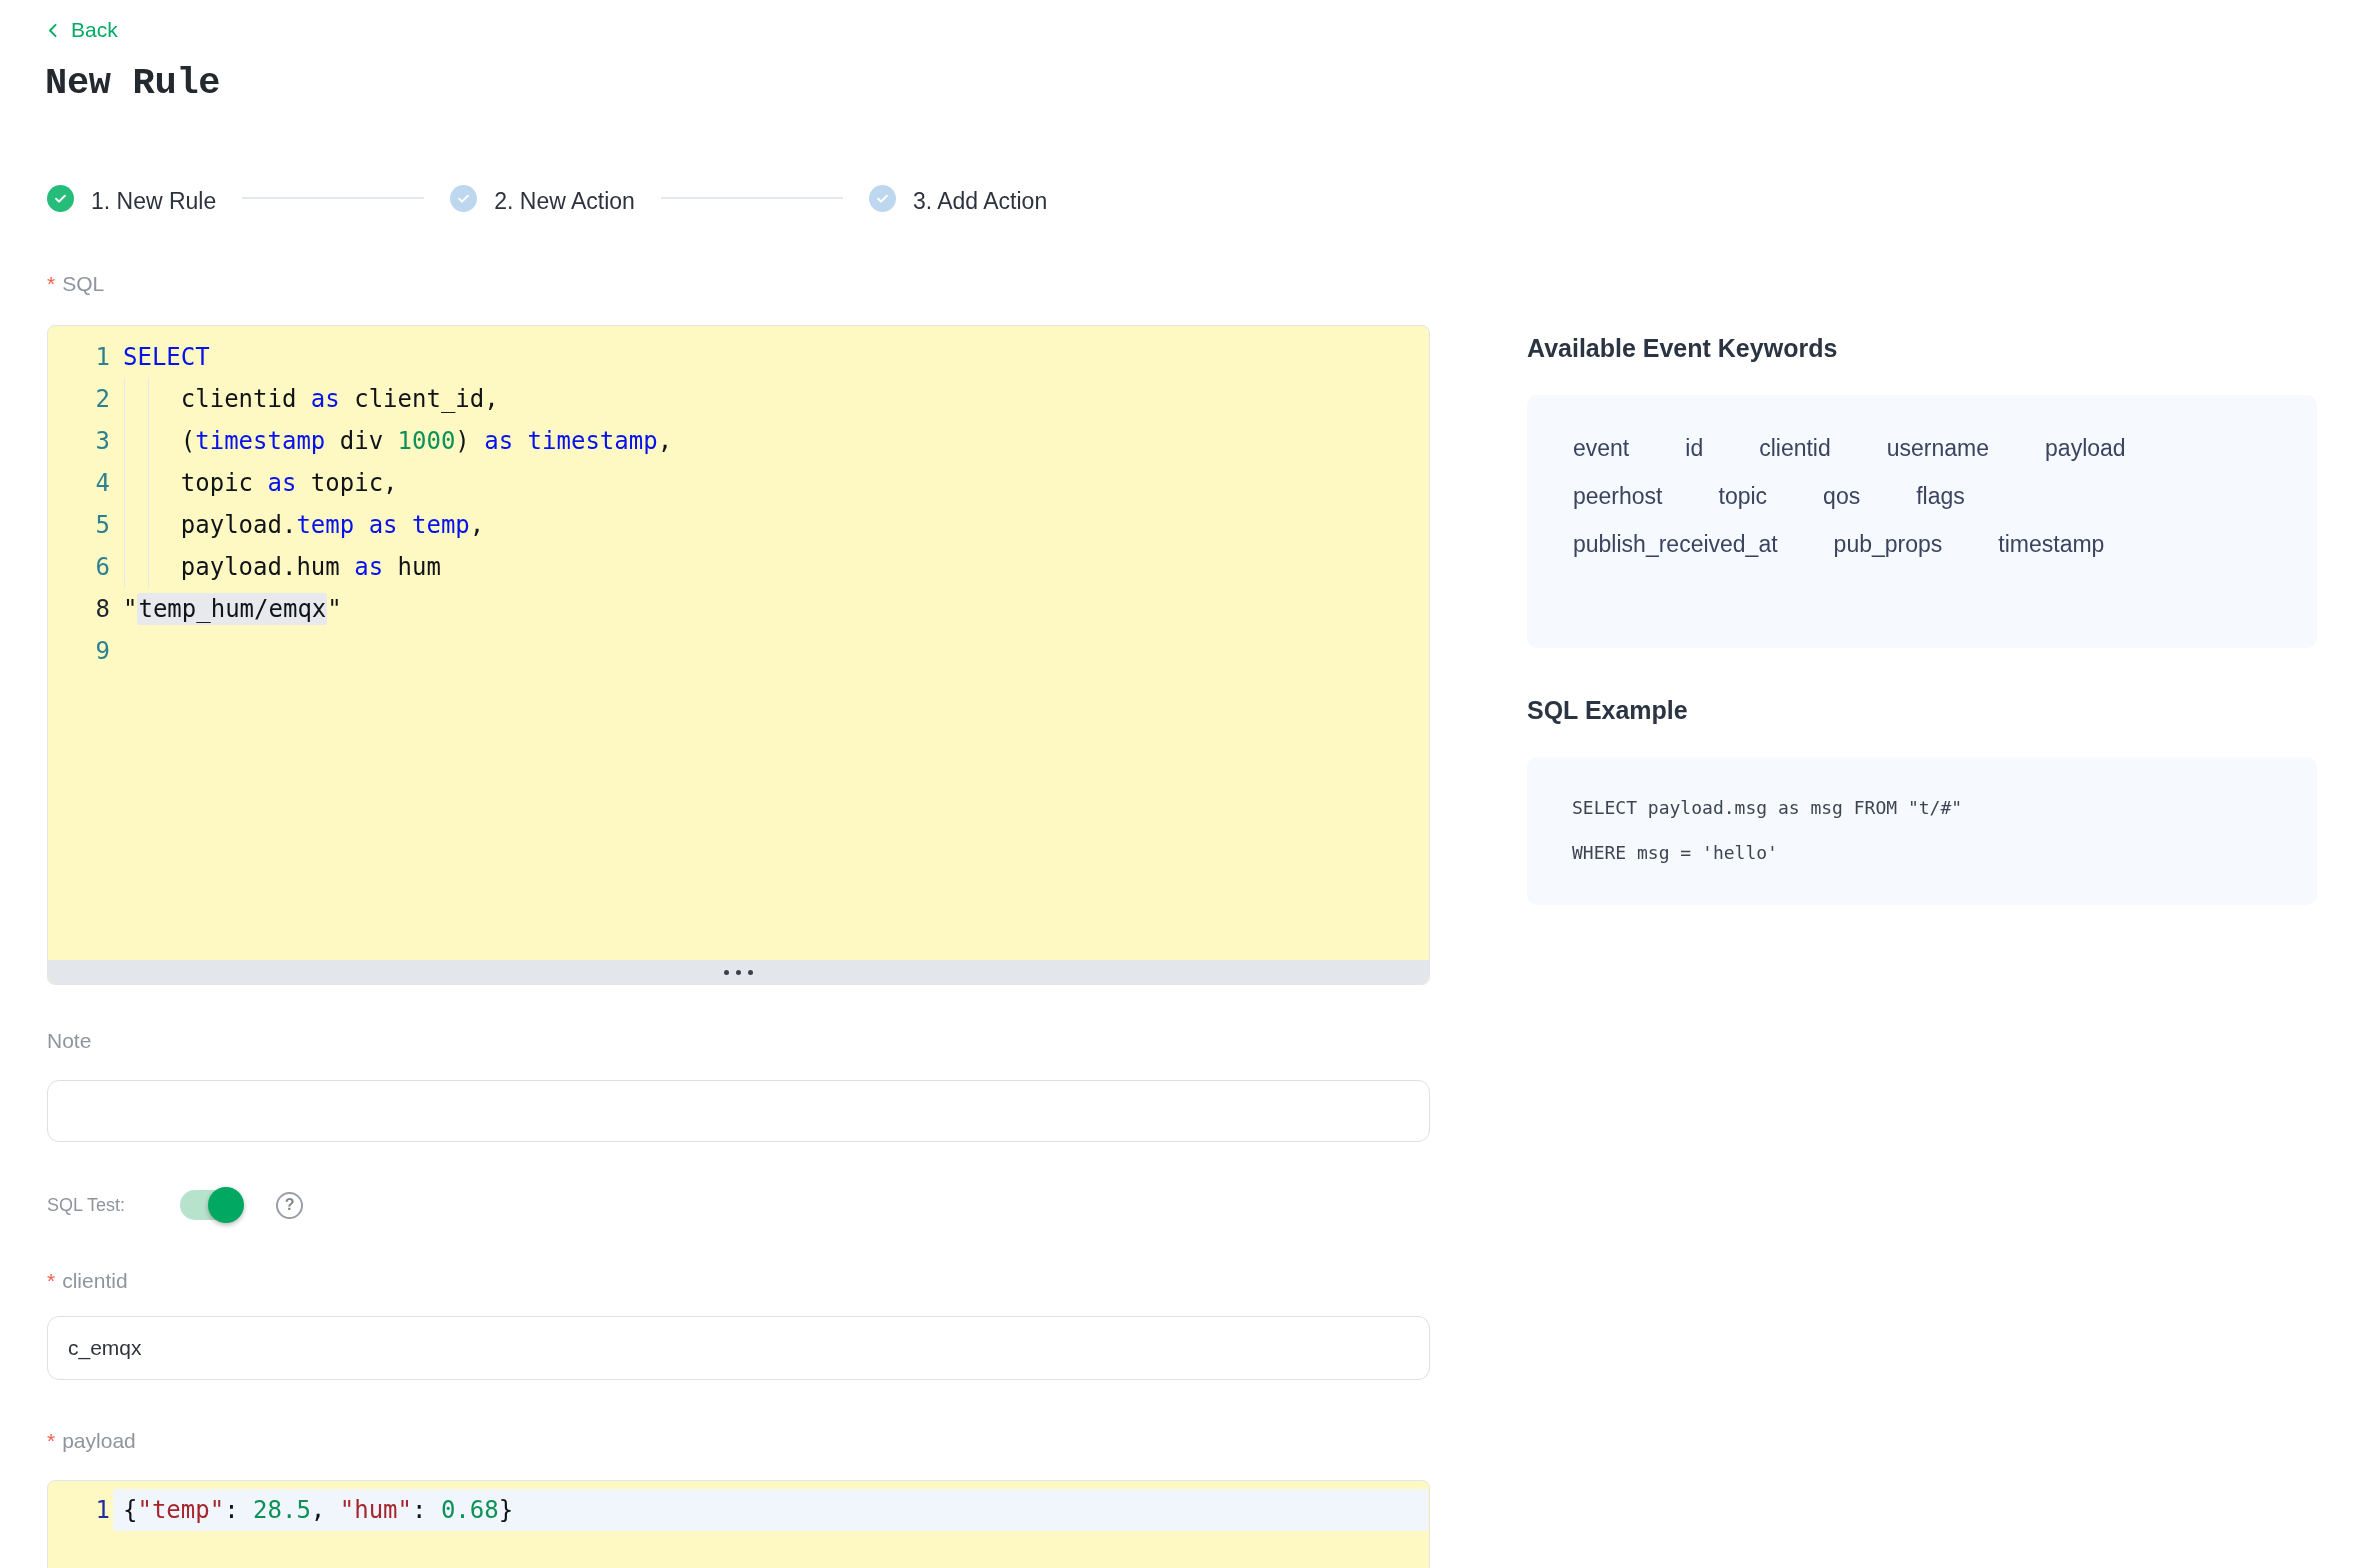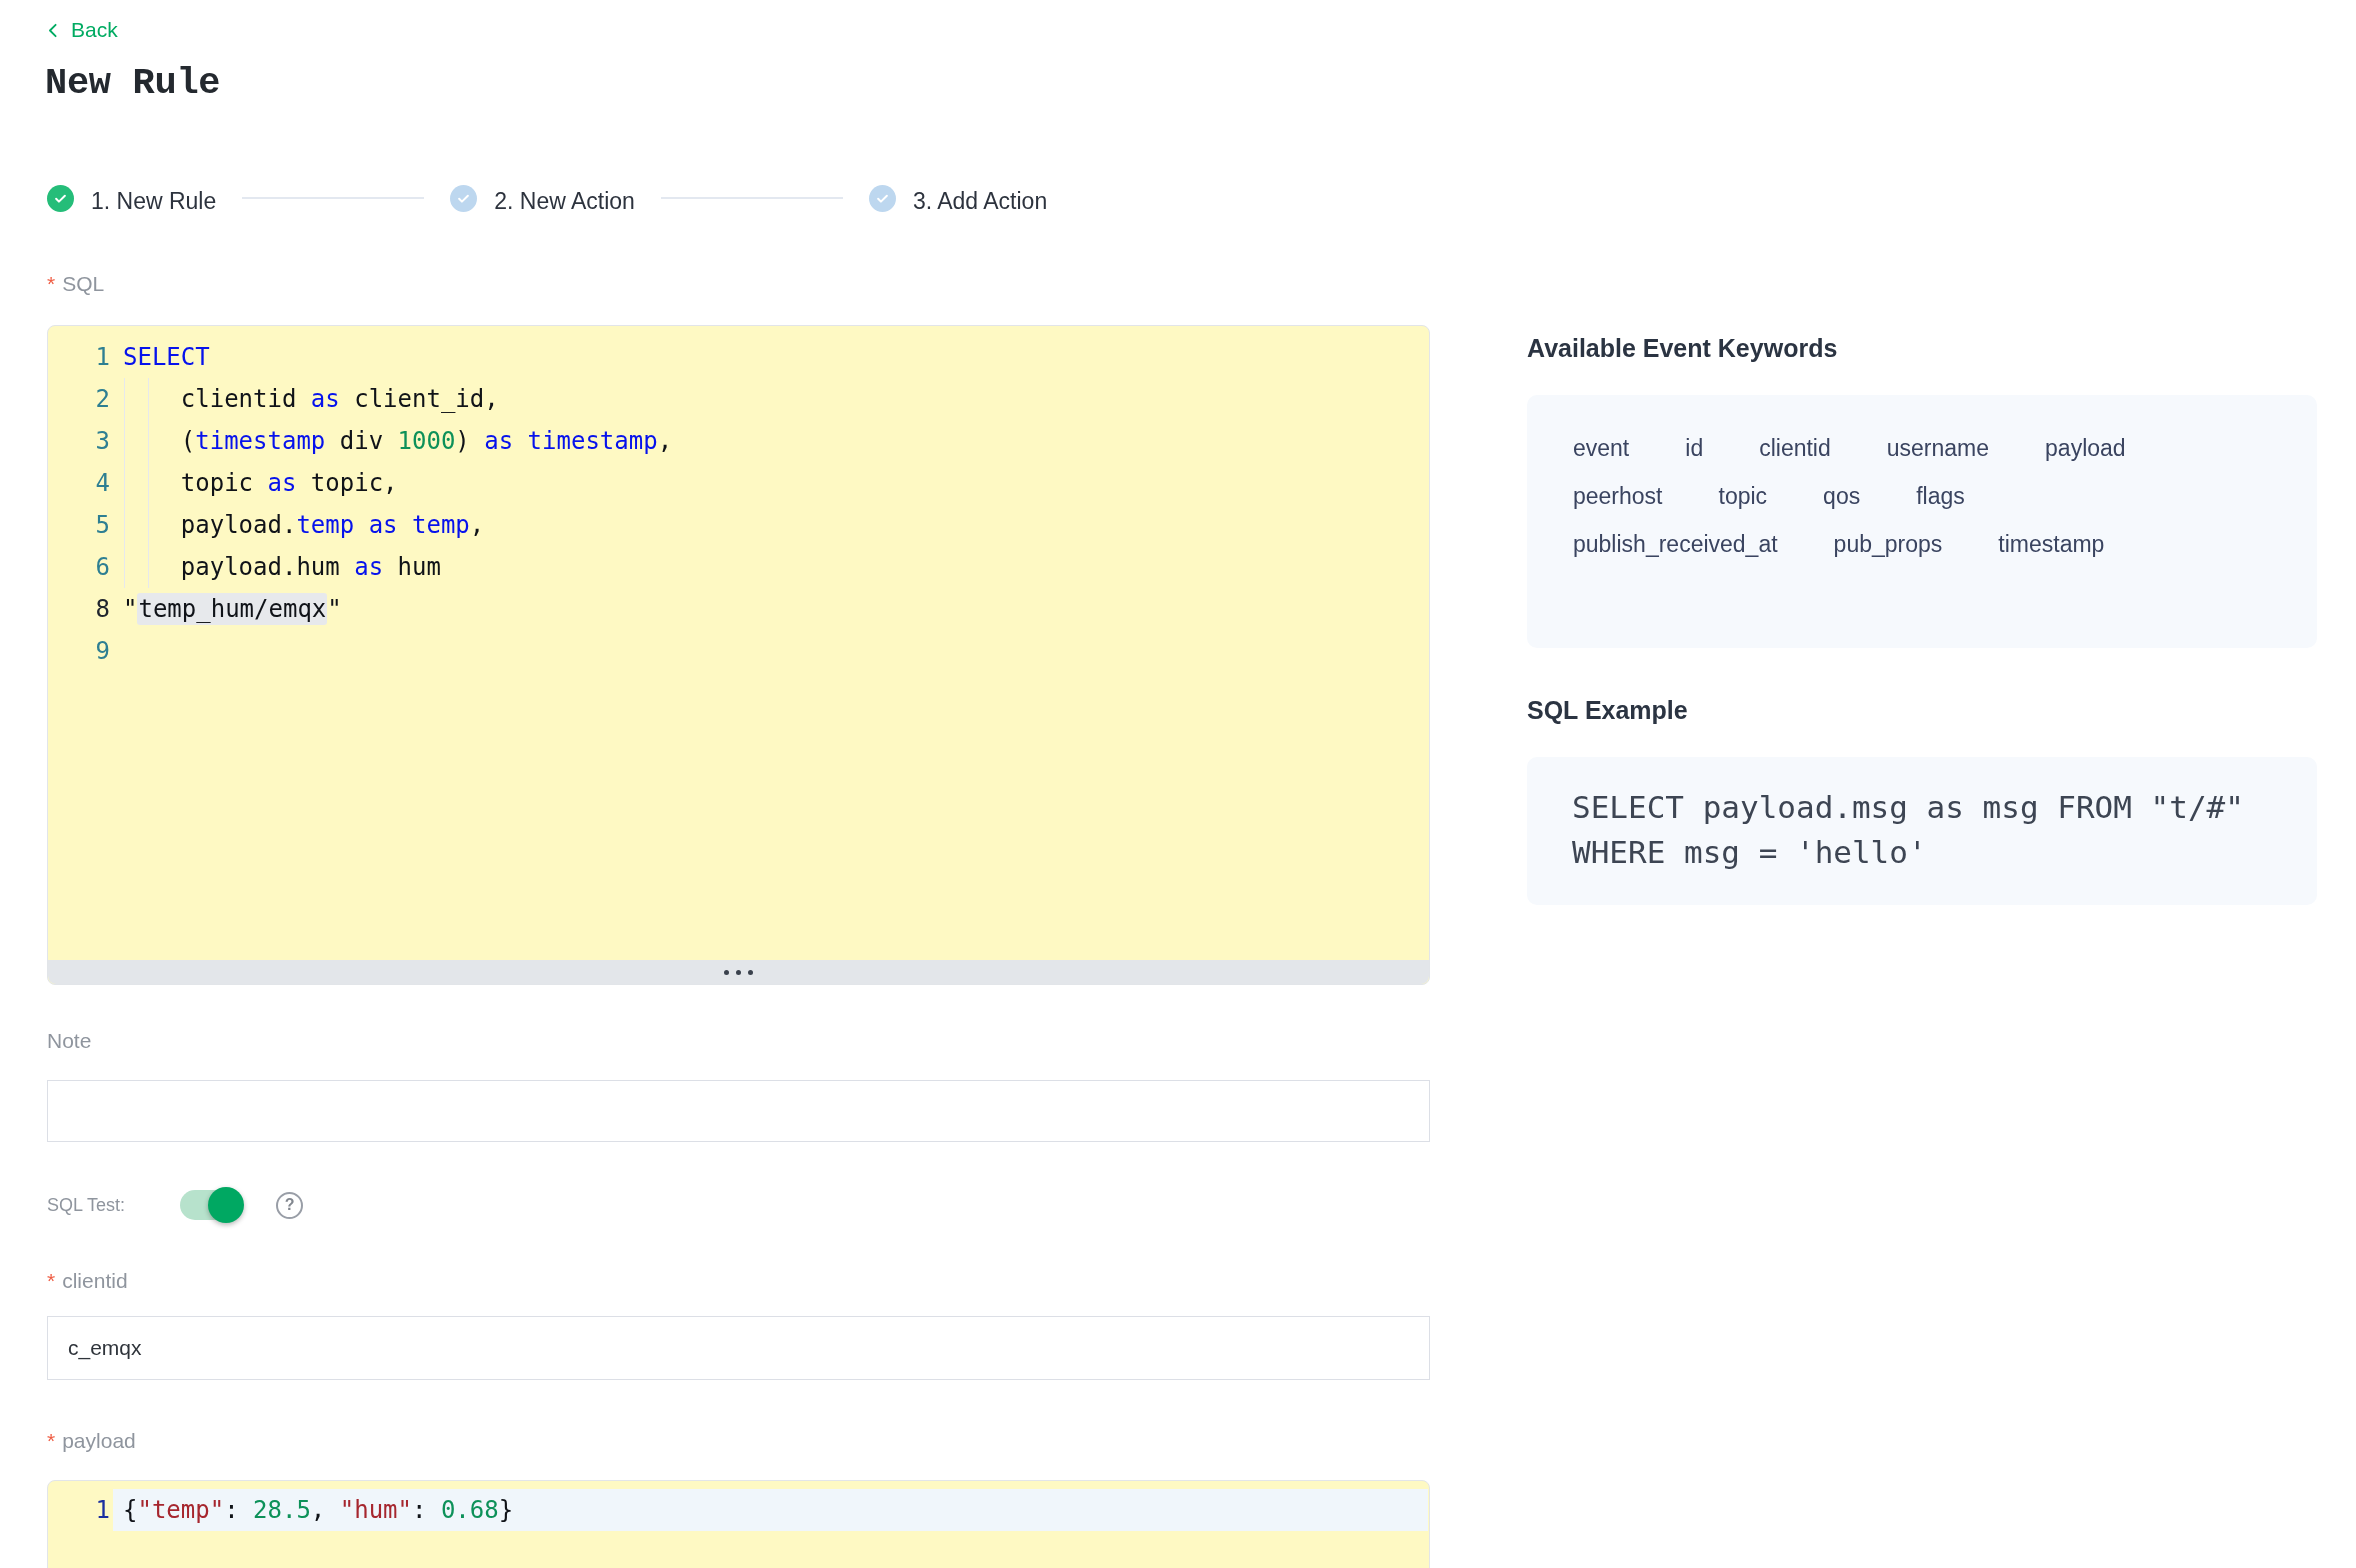--- a/index.html
+++ b/index.html
@@ -46,21 +46,21 @@
   .c-str { color:#a6262e; }
   .c-hl  { background:#e7e9ec; border-radius:3px; padding:2px 1px; }
   .guide { position:absolute; width:1px; top:52px; height:210px; background:#e7e9ec; z-index:1; }
   .guide.g1 { left:76px; } .guide.g2 { left:100px; }
   .active-line-bg { position:absolute; left:65px; right:1px; top:8px; height:42px; background:#f0f6fb; z-index:1; }
   .resize-bar { position:absolute; left:0; right:0; bottom:0; height:24px; background:#e3e6ea;
                 border-radius:0 0 8px 8px; display:flex; align-items:center; justify-content:center; gap:7px; cursor:row-resize; z-index:3; }
   .dot { width:5px; height:5px; border-radius:50%; background:#3a414d; }
 
   
-  .text-input { border:1px solid #dcdfe6; border-radius:0; background:#fff;
+  .text-input { border:1px solid #dcdfe6; border-radius:12px; background:#fff;
                 font-family:"Liberation Sans","DejaVu Sans",sans-serif;
                 font-size:21px; color:#2f343b; padding:0 20px; outline:none; }
   .note-input { left:47px; top:1080px; width:1383px; height:62px; }
   .clientid-input { left:47px; top:1316px; width:1383px; height:64px; }
 
   
   .sqltest-row { left:47px; top:1188px; display:flex; align-items:center; height:34px; }
   .sqltest-label { font-size:18px; color:#8f959e; }
   .switch { position:relative; width:62px; height:30px; border-radius:15px; background:#b7e2cc; margin-left:55px; cursor:pointer; }
   .switch .knob { position:absolute; top:-3px; right:-2px; width:36px; height:36px; border-radius:50%;
@@ -70,21 +70,21 @@
                font-size:16px; font-weight:600; color:#82878f; cursor:pointer; }
 
   
   .side-title { font-size:25px; font-weight:600; color:#2b3442; }
   .kw-title { left:1527px; top:334px; }
   .kw-card { left:1527px; top:395px; width:790px; height:253px; background:#f6f9fd; border-radius:10px; padding:40px 30px 0 46px; }
   .kw-row { display:flex; gap:56px; height:48px; align-items:flex-start; font-size:23px; color:#3a4460; }
   .ex-title { left:1527px; top:696px; }
   .ex-card { left:1527px; top:757px; width:790px; height:148px; background:#f6f9fd; border-radius:10px;
              padding:28px 0 0 45px; font-family:"DejaVu Sans Mono","Liberation Mono",monospace;
-             font-size:31px; line-height:45px; color:#3d4553; white-space:pre; }
+             font-size:18px; line-height:45px; color:#3d4553; white-space:pre; }
 </style>
 </head>
 <body>
 
 <div class="screen">
 
   <div class="abs back">
     <svg width="17" height="17" viewBox="0 0 24 24">
         <path d="M15 4l-8 8 8 8" stroke="currentColor" stroke-width="2.6" fill="none" stroke-linecap="round" stroke-linejoin="round"></path>
       </svg>

